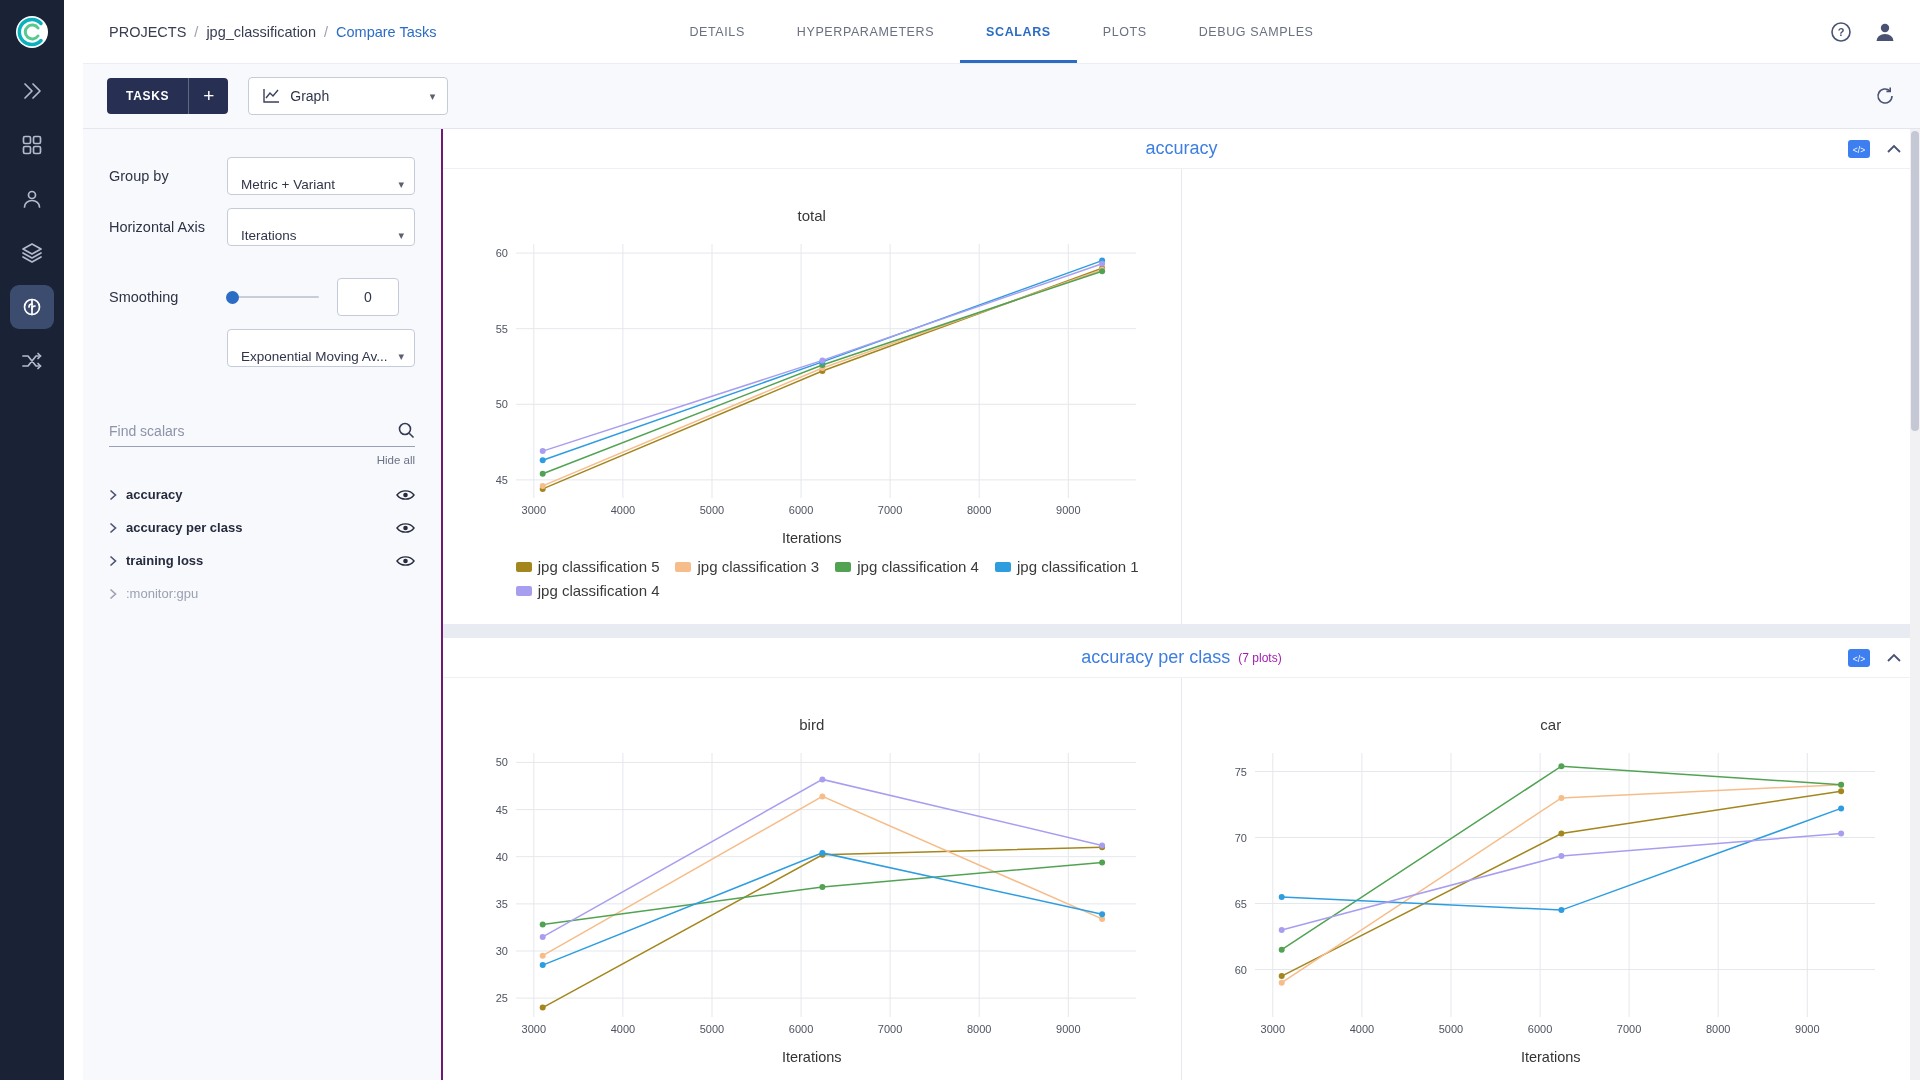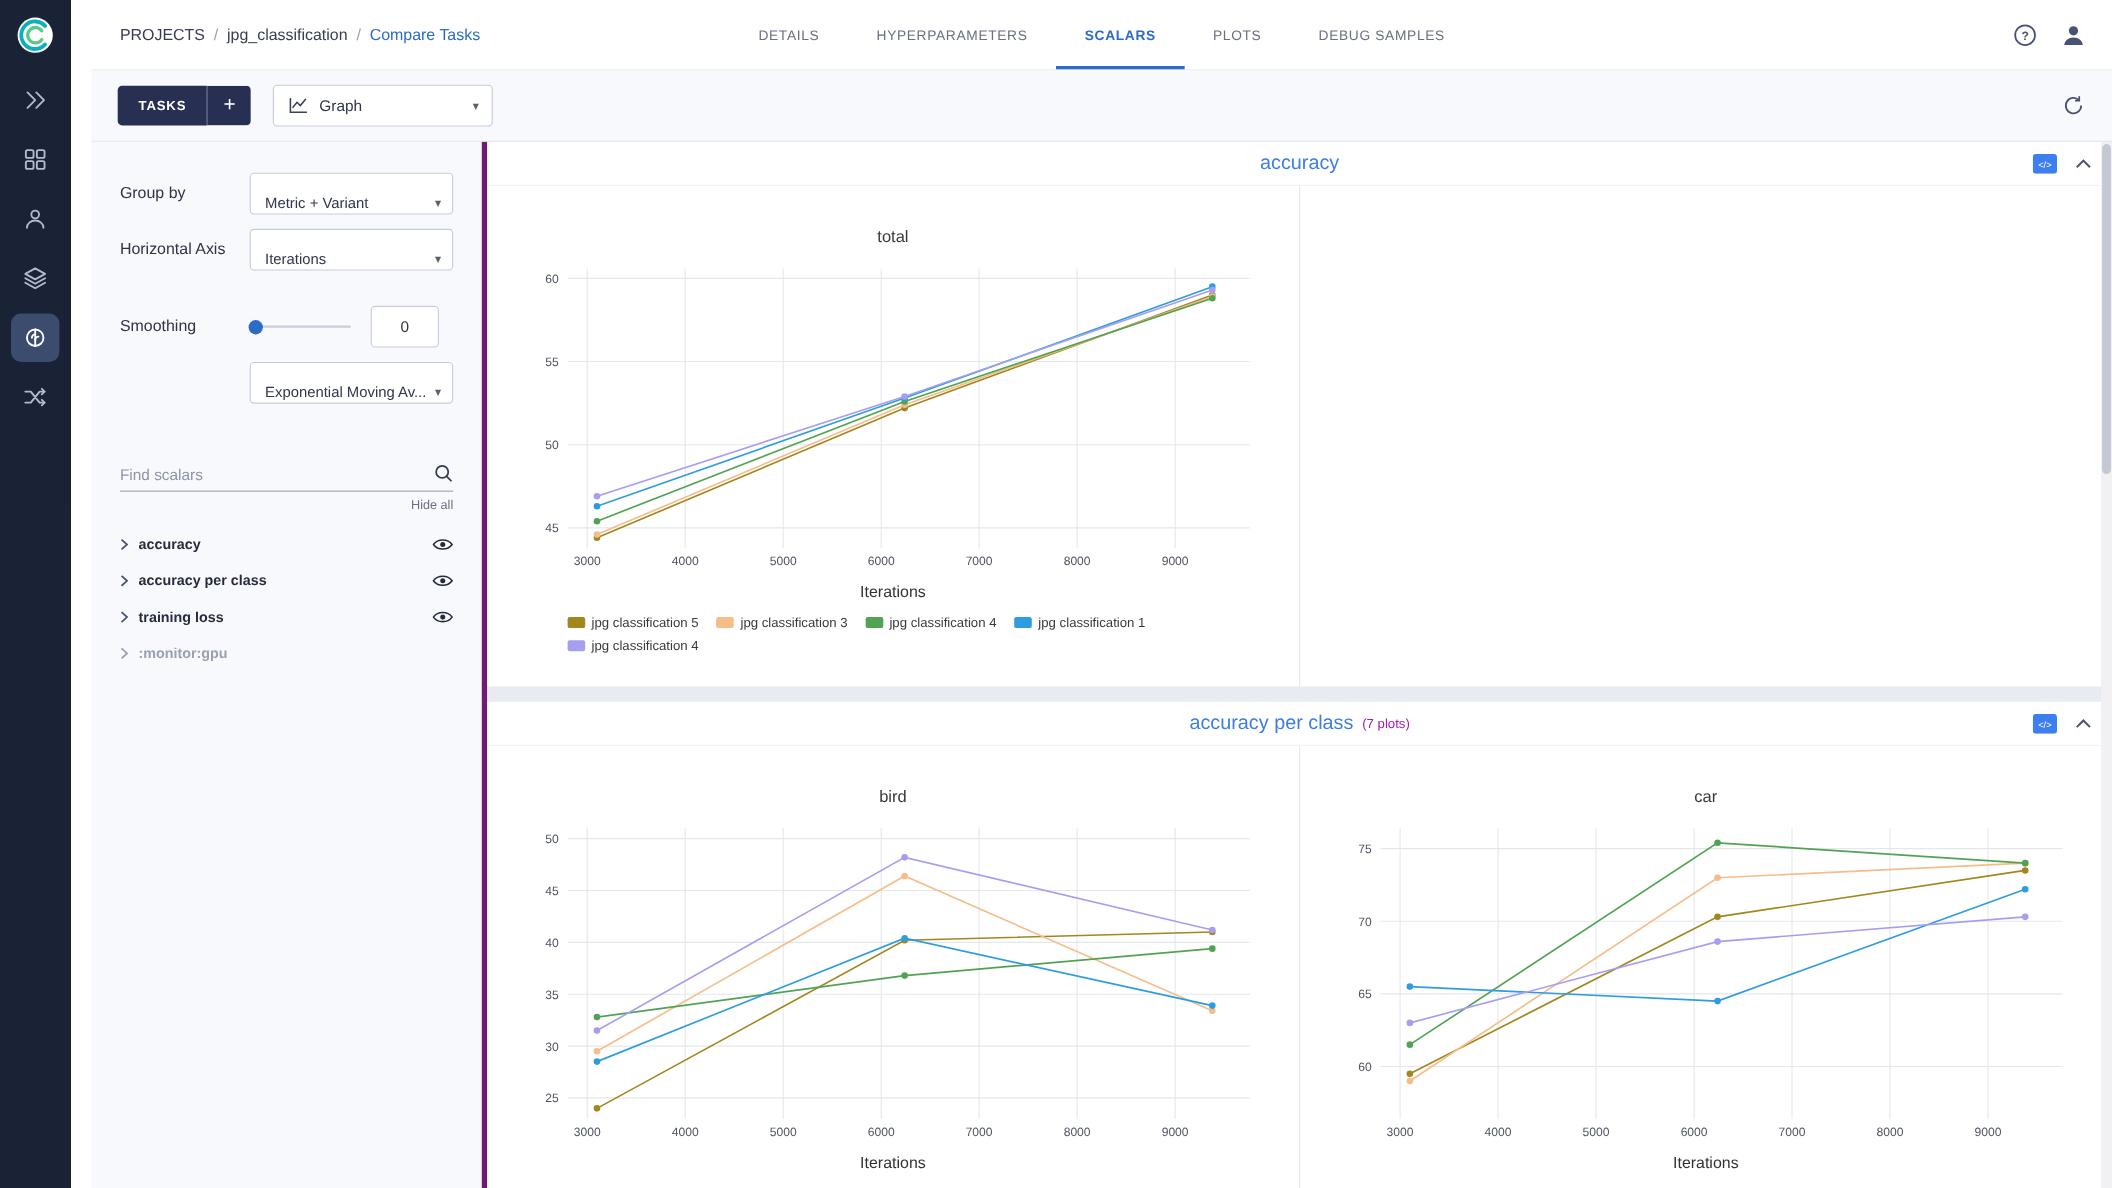--- a/index.html
+++ b/index.html
@@ -39,62 +39,62 @@
     font-size:19px;border-radius:0 4px 4px 0;cursor:pointer;font-family:inherit}
   .graph-select{margin-left:20px;width:200px;height:38px;background:#fff;border:1px solid #c6cbda;border-radius:4px;
     display:flex;align-items:center;gap:10px;padding:0 12px 0 13px;font-size:14px;color:#30354a;cursor:pointer}
   .caret{margin-left:auto;color:#5a6070;font-size:11px}
   .toolbar-right{margin-left:auto}
 
   
   .content{display:flex;height:calc(1080px - 129px)}
 
   
-  .panel{width:360px;min-width:360px;background:#f8f9fc;border-right:5px solid #701a75;padding:28px 26px 0 26px}
+  .panel{width:360px;min-width:360px;background:#f8f9fc;border-right:2px solid #701a75;padding:28px 26px 0 26px}
   .prow{display:flex;align-items:center;margin-bottom:13px}
   .plabel{width:118px;min-width:118px;font-size:14.5px;color:#2e3345}
   .select{flex:1;height:38px;background:#fff;border:1px solid #c6cbda;border-radius:4px;display:flex;align-items:center;
     padding:16px 10px 0 13px;font-size:13.5px;color:#30354a;cursor:pointer;white-space:nowrap;overflow:hidden}
   .smoothing-row{margin-top:32px}
   .slider{position:relative;width:92px;height:2px;background:#c9cdda;margin-right:18px;border-radius:1px;cursor:pointer}
   .knob{position:absolute;left:-1px;top:-5.5px;width:13px;height:13px;border-radius:50%;background:#2b6cc4;cursor:pointer}
   .num-input{width:62px;height:38px;background:#fff;border:1px solid #c6cbda;border-radius:4px;text-align:center;
     font-size:14px;color:#30354a;font-family:inherit}
   .search-wrap{margin-top:48px;position:relative}
   .search-input{width:100%;height:32px;border:none;border-bottom:1px solid #9aa1b6;background:transparent;outline:none;
     font-size:14px;color:#333;font-family:Liberation Sans, sans-serif;padding-right:26px}
   .search-input::placeholder{color:#8d93a8}
   .search-icon{position:absolute;right:0;top:6px;cursor:pointer}
   .hide-all{text-align:right;font-size:11.5px;color:#6b7187;margin-top:7px;cursor:pointer}
   .scalar-list{margin-top:12px}
   .scalar-row{display:flex;align-items:center;height:33px;cursor:pointer}
   .scalar-label{font-size:13px;font-weight:bold;color:#262b3e;margin-left:9px}
   .scalar-row .eye{margin-left:auto;display:flex;cursor:pointer}
-  .scalar-row.disabled .scalar-label{color:#9ba1b2;font-weight:bold}
+  .scalar-row.disabled .scalar-label{color:#9ba1b2;font-weight:normal}
 
   
   .plots{flex:1;background:#e9ebf2;overflow:hidden;position:relative}
   .section{background:#fff}
   .sec-head{height:40px;display:flex;align-items:center;justify-content:center;position:relative;border-bottom:1px solid #eef0f5}
   .sec-title{font-size:18px;color:#3d7ee0;font-weight:500}
   .sec-sub{font-size:12px;color:#a21caf;margin-left:8px}
   .sec-icons{position:absolute;right:18px;top:0;height:100%;display:flex;align-items:center;gap:16px}
   .sec-gap{height:14px}
   .sec-body{display:flex}
   .sec-body-1{height:455px}
   .sec-body-2{height:560px}
   .chart-cell{width:50%;border-right:1px solid #e7e9f0;display:flex;flex-direction:column;align-items:center;padding-top:38px}
   .chart-cell.last{border-right:none}
   .chart-box{width:680px;display:flex;flex-direction:column;align-items:center}
   .chart-title{font-size:15px;color:#383838;margin-bottom:10px}
   .chart-svg{cursor:crosshair}
   .chart-svg text{font-size:11px;fill:#4e5360}
   .chart-xlabel{font-size:14.5px;color:#333;margin-top:2px}
   .legend{width:100%;padding-left:44px;margin-top:12px;display:flex;flex-wrap:wrap;row-gap:7px;column-gap:16px;
-    font-size:12px;color:#3a3a3a;}
+    font-size:15px;color:#3a3a3a;}
   .lg-item{display:flex;align-items:center;cursor:pointer;white-space:nowrap}
   .lg-swatch{display:inline-block;width:16px;height:10px;border-radius:2px;margin-right:6px}
 
   
   .scrollbar{position:absolute;right:0;top:0;width:10px;height:100%;background:#f1f1f4}
   .scroll-thumb{position:absolute;right:1px;top:2px;width:8px;height:300px;background:#c4c8d4;border-radius:4px;cursor:pointer}
 </style>
 </head>
 <body>
 

